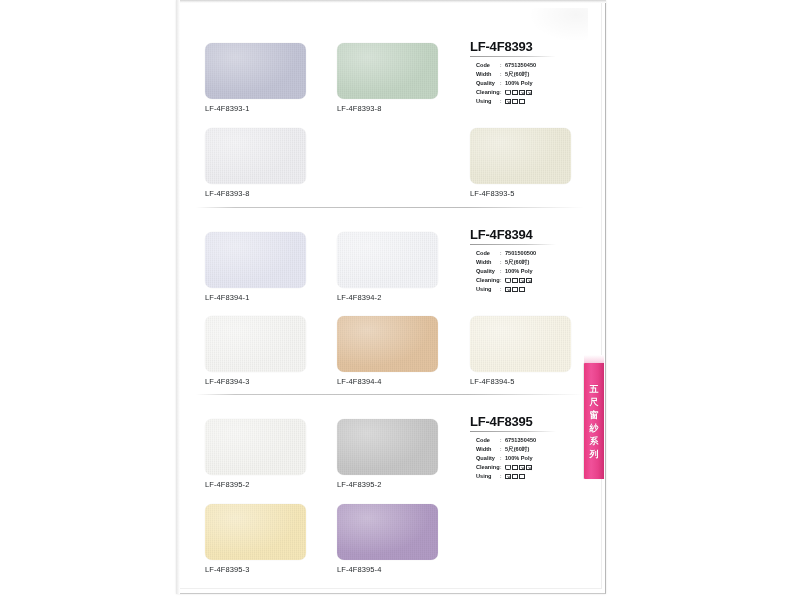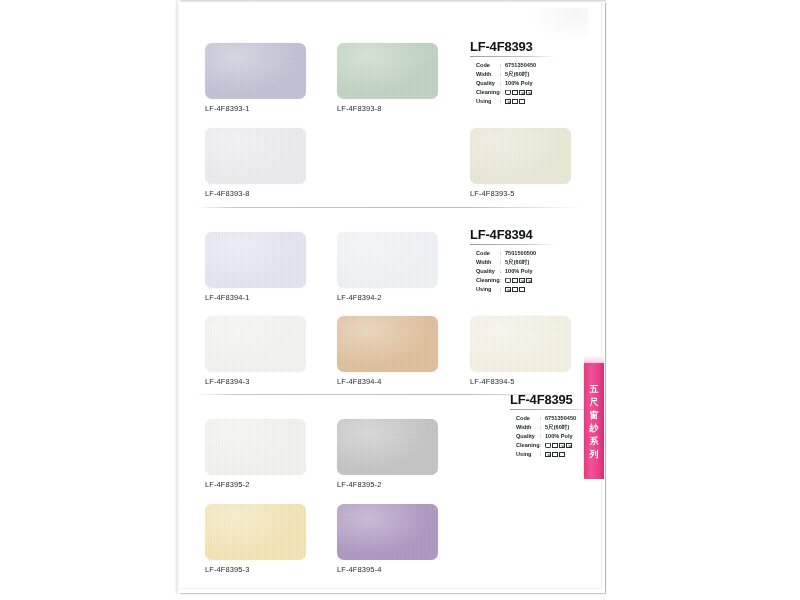--- a/index.html
+++ b/index.html
@@ -350,21 +350,21 @@
   <div class="swatch-cell" style="left:470px; top:316px;">
     <div class="swatch" style="background-color: rgb(246, 243, 230);">
       <div class="weave"></div>
       <div class="sheen"></div>
     </div>
     <div class="swatch-label">LF-4F8394-5</div>
   </div>
 
   <div class="sep" style="top:394px;"></div>
 
-  <div class="spec" style="left:470px; top:393px;margin-left:40px;">
+  <div class="spec" style="left:470px; top:415px;">
     <div class="spec-title">LF-4F8395</div>
     <div class="spec-underline"></div>
     <div class="spec-rows">
       <div class="spec-row">
         <span class="spec-key">Code</span>
         <span class="spec-colon">:</span>
         <span class="spec-val">6751350450</span>
       </div>
       <div class="spec-row">
         <span class="spec-key">Width</span>

